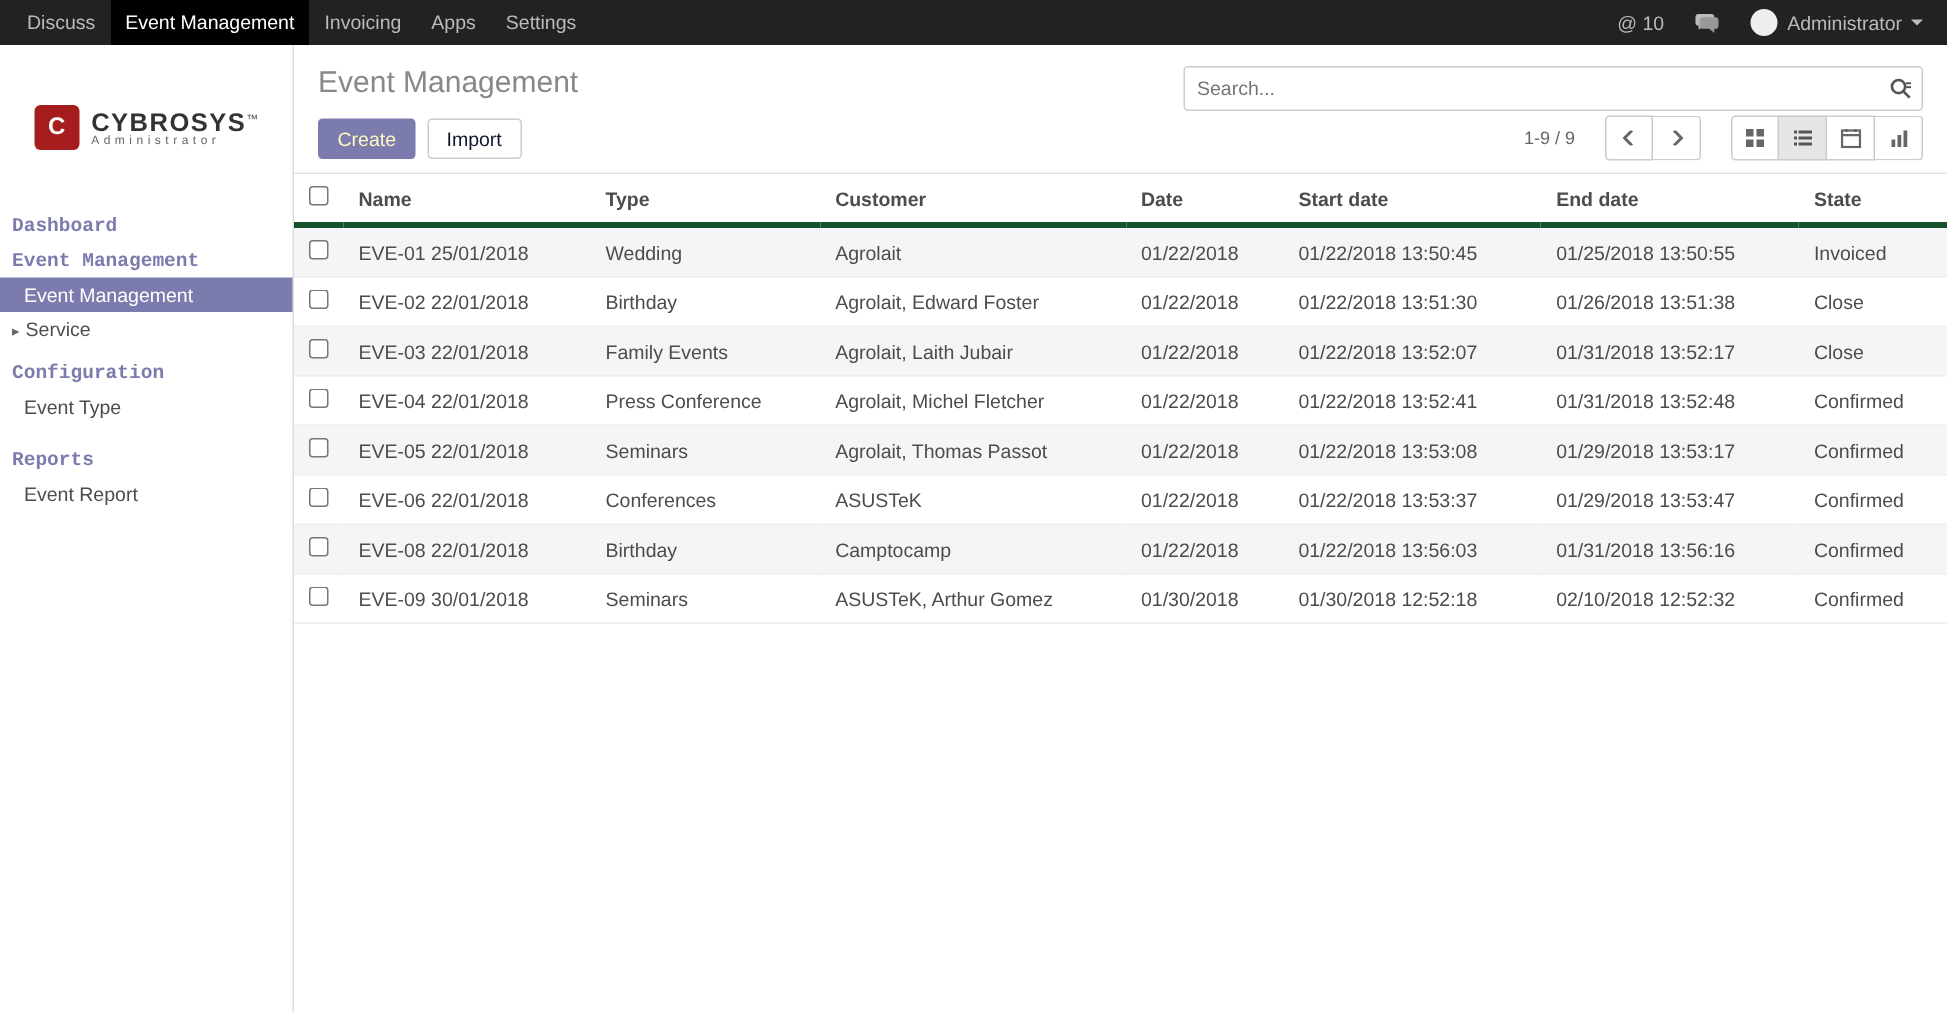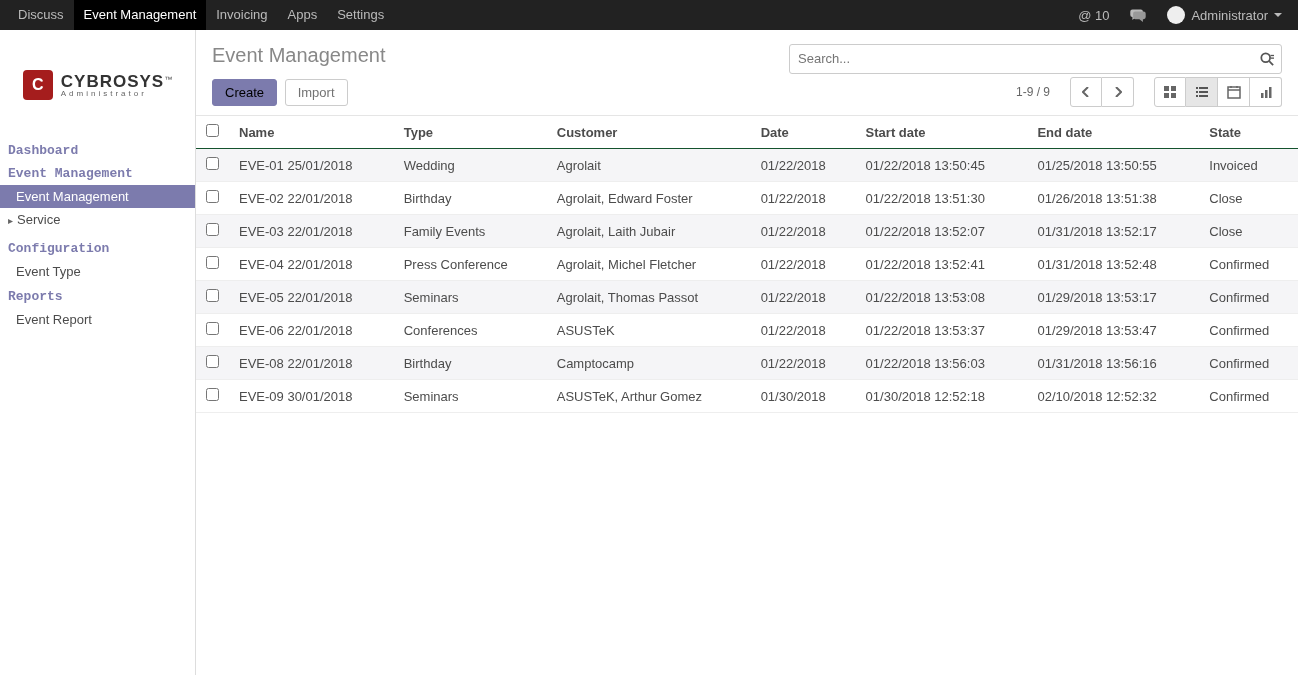--- a/index.html
+++ b/index.html
@@ -30,35 +30,35 @@
 .footer { text-align: center; padding: 6px 0; color: #777; font-size: 12px; }
 .footer b { color: #444; }
 .main { flex: 1; display: flex; flex-direction: column; }
 .control-panel { padding: 10px 16px 0; border-bottom: 1px solid #e5e5e5; }
 .cp-row { display: flex; justify-content: space-between; align-items: center; }
 .page-title { font-size: 20px; color: #888; font-weight: normal; padding: 4px 0 10px; }
 .search-wrap { position: relative; width: 493px; }
 .search-input { width: 100%; height: 30px; border: 1px solid #ccc; border-radius: 3px; padding: 4px 30px 4px 8px; font-size: 13px; }
 .search-icon { position: absolute; right: 8px; top: 50%; transform: translateY(-50%); color: #666; font-weight: bold; }
 .cp-row2 { display: flex; justify-content: space-between; align-items: center; padding-bottom: 8px; }
-.btn { display: inline-block; border: 1px solid #ccc; background: #fff; padding: 5px 12px; border-radius: 3px; font-size: 13px; cursor: pointer; color: #737373; }
-.btn.primary { background: #7c7bad; border-color: #7c7bad; color: #000000; }
+.btn { display: inline-block; border: 1px solid #ccc; background: #fff; padding: 5px 12px; border-radius: 3px; font-size: 13px; cursor: pointer; color: #0f172a; }
+.btn.primary { background: #7c7bad; border-color: #7c7bad; color: #fef9c3; }
 .btn + .btn { margin-left: 4px; }
 .pager-wrap { display: flex; align-items: center; gap: 20px; }
 .pager-text { color: #666; font-size: 12px; }
 .btn-group { display: inline-flex; }
 .btn-group .icon-btn { border: 1px solid #ccc; background: #fff; width: 32px; height: 30px; display: inline-flex; align-items: center; justify-content: center; cursor: pointer; color: #666; }
 .btn-group .icon-btn + .icon-btn { border-left: none; }
 .btn-group .icon-btn:first-child { border-radius: 3px 0 0 3px; }
 .btn-group .icon-btn:last-child { border-radius: 0 3px 3px 0; }
 .btn-group .icon-btn.active { background: #e6e6e6; }
 .table-wrap { flex: 1; overflow: auto; }
 table { width: 100%; border-collapse: collapse; }
 th, td { text-align: left; padding: 8px 10px; border-bottom: 1px solid #eee; font-size: 13px; white-space: nowrap; }
-th { font-weight: bold; border-bottom: 1px solid #14532d; color: #4c4c4c; }
+th { font-weight: bold; border-bottom: 4px solid #14532d; color: #4c4c4c; }
 th.checkbox-col, td.checkbox-col { width: 30px; text-align: center; }
 tbody tr:nth-child(odd) { background: #f5f5f7; }
 input[type=checkbox] { cursor: pointer; }
 svg { display: block; }
 </style>
 </head>
 <body>
 
 <div class="topbar">
   <div class="topbar-left" id="topnav">
@@ -97,21 +97,21 @@
         </span>
       </span>
     </div>
     <nav>
       <div class="nav-header">Dashboard</div>
       <div class="nav-header">Event Management</div>
       <div class="nav-item active">Event Management</div>
       <div class="nav-item caret-item" style="padding-left:8px;">Service</div>
       <div class="nav-header" style="margin-top:6px;">Configuration</div>
       <div class="nav-item">Event Type</div>
-      <div class="nav-header" style="margin-top:2px;">Reports</div>
+      <div class="nav-header" style="margin-top:12px;">Reports</div>
       <div class="nav-item">Event Report</div>
     </nav>
   </aside>
 
   <main class="main">
     <div class="control-panel">
       <div class="cp-row">
         <h1 class="page-title">Event Management</h1>
         <div class="search-wrap">
           <input class="search-input" placeholder="Search..." style="">

